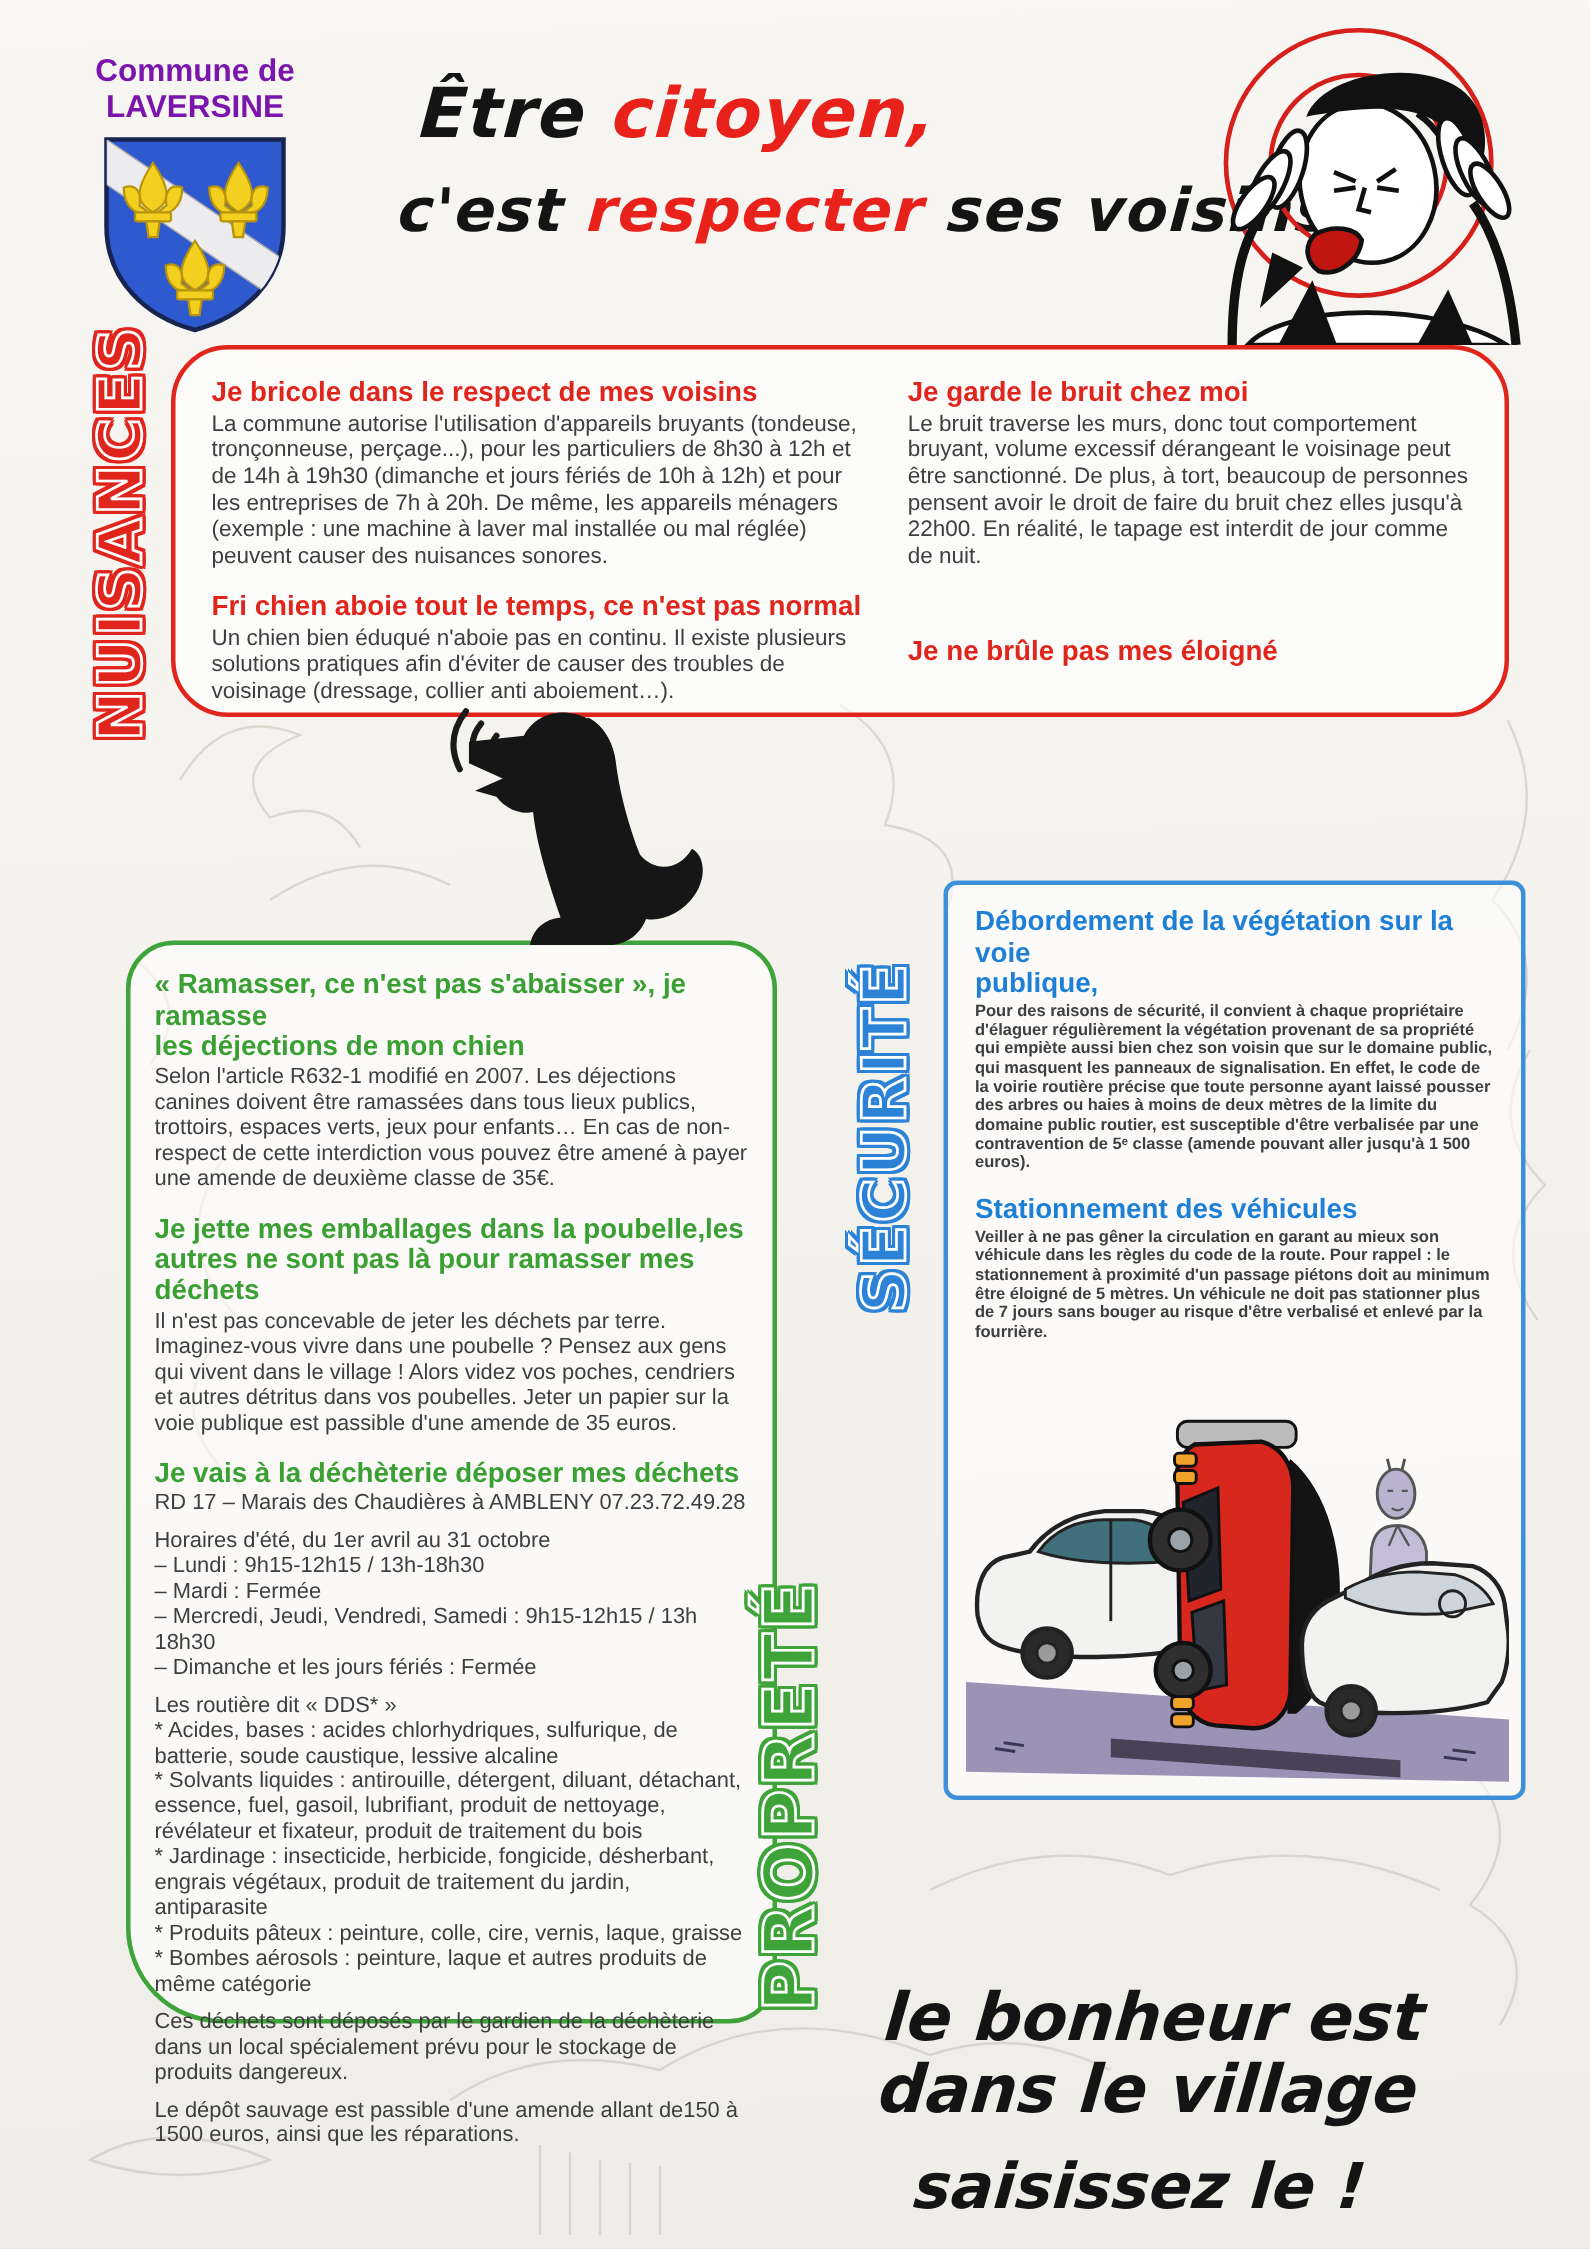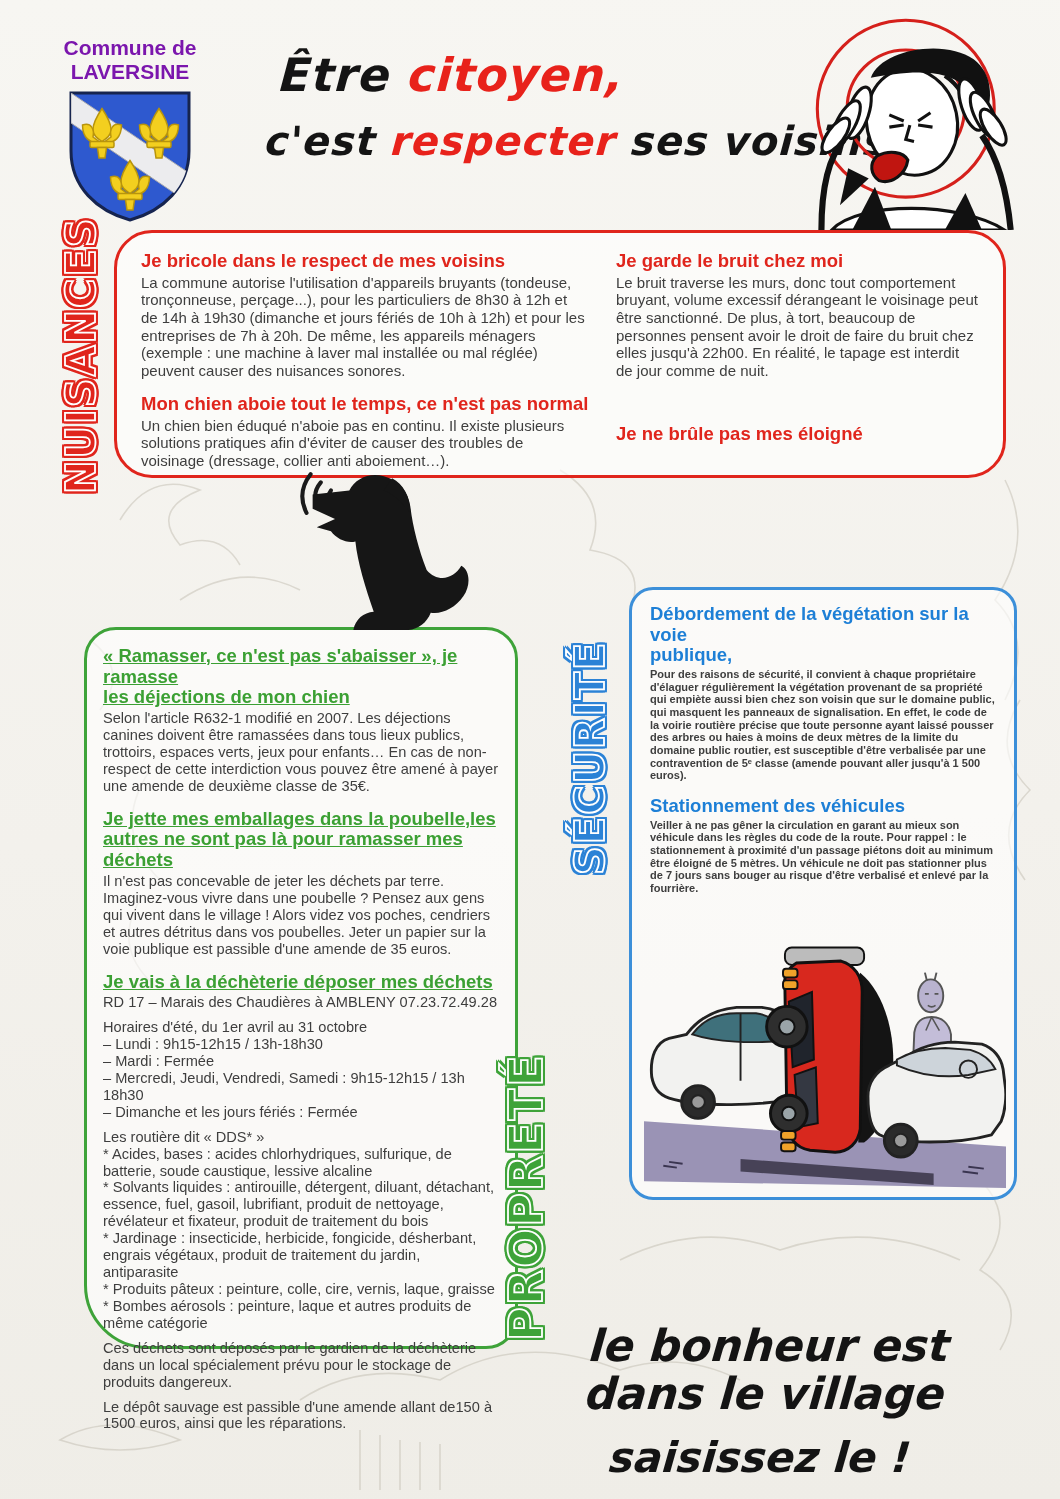--- a/index.html
+++ b/index.html
@@ -18,26 +18,26 @@
   .main-title .l2{font-size:40px;margin-top:16px;margin-left:-10px;}
   .red-word{color:#e8221b;}
   .man-ill{position:absolute;left:788px;top:14px;z-index:2;}
   
   .panel{position:absolute;background:rgba(255,255,255,.62);z-index:1;}
   .panel-red{left:114px;top:230px;width:892px;height:248px;border:3.5px solid #e0251c;
              border-radius:38px;display:flex;gap:31px;padding:18px 24px;box-sizing:border-box;}
   .panel-green{left:84px;top:627px;width:434px;height:722px;border:3px solid #3ea339;
                border-radius:32px 32px 32px 64px;padding:16px 16px;box-sizing:border-box;}
   .panel-blue{left:629px;top:587px;width:388px;height:613px;border:3px solid #3c8fd9;
-              border-radius:24px;padding:14px 18px;box-sizing:border-box;}
+              border-radius:9px;padding:14px 18px;box-sizing:border-box;}
   .col-l{width:444px;}
   .col-r{width:396px;}
   h3{margin:0 0 2px 0;font-size:18.5px;line-height:1.12;font-weight:bold;white-space:pre-line;}
   .h-red{color:#e0251c;white-space:nowrap;}
-  .h-green{color:#3ba033;text-decoration:underline;}
+  .h-green{color:#3ba033;}
   .h-blue{color:#1d7fd6;}
   .body-txt{margin:0;font-size:15px;line-height:1.18;color:#3e3e3e;}
   .panel-green .body-txt{font-size:14.6px;line-height:1.16;}
   .panel-blue .body-txt{font-size:11px;line-height:1.15;font-weight:bold;}
   .gap-lg{height:22px;} .gap-md{height:14px;} .gap-sm{height:8px;}
   
   .vlabel{position:absolute;z-index:3;display:flex;align-items:center;justify-content:center;
           writing-mode:vertical-rl;transform:rotate(180deg);
           font-family:"DejaVu Sans",sans-serif;font-weight:bold;letter-spacing:2px;
           -webkit-text-stroke:1.8px #ffffff;}
@@ -132,21 +132,21 @@
     </g>
     <path d="M56,150 L76,160 L48,186 Z" fill="#111"></path>
   </svg>
 
   <div class="vlabel vl-red">NUISANCES</div>
   <div class="panel panel-red">
     <div class="col-l">
       <h3 class="h-red">Je bricole dans le respect de mes voisins</h3>
       <p class="body-txt">La commune autorise l'utilisation d'appareils bruyants (tondeuse, tronçonneuse, perçage...), pour les particuliers de 8h30 à 12h et de 14h à 19h30 (dimanche et jours fériés de 10h à 12h) et pour les entreprises de 7h à 20h. De même, les appareils ménagers (exemple : une machine à laver mal installée ou mal réglée) peuvent causer des nuisances sonores.</p>
       <div class="gap-md"></div>
-      <h3 class="h-red">Mon chien aboie tout le temps, ce n'est pas normal</h3>
+      <h3 class="h-red">Fri chien aboie tout le temps, ce n'est pas normal</h3>
       <p class="body-txt">Un chien bien éduqué n'aboie pas en continu. Il existe plusieurs solutions pratiques afin d'éviter de causer des troubles de voisinage (dressage, collier anti aboiement…).</p>
     </div>
     <div class="col-r">
       <h3 class="h-red">Je garde le bruit chez moi</h3>
       <p class="body-txt">Le bruit traverse les murs, donc tout comportement bruyant, volume excessif dérangeant le voisinage peut être sanctionné. De plus, à tort, beaucoup de personnes pensent avoir le droit de faire du bruit chez elles jusqu'à 22h00. En réalité, le tapage est interdit de jour comme de nuit.</p>
       <div class="gap-lg"></div>
         <div class="gap-lg"></div>
       <h3 class="h-red">Je ne brûle pas mes éloigné</h3>
     </div>
   </div>

